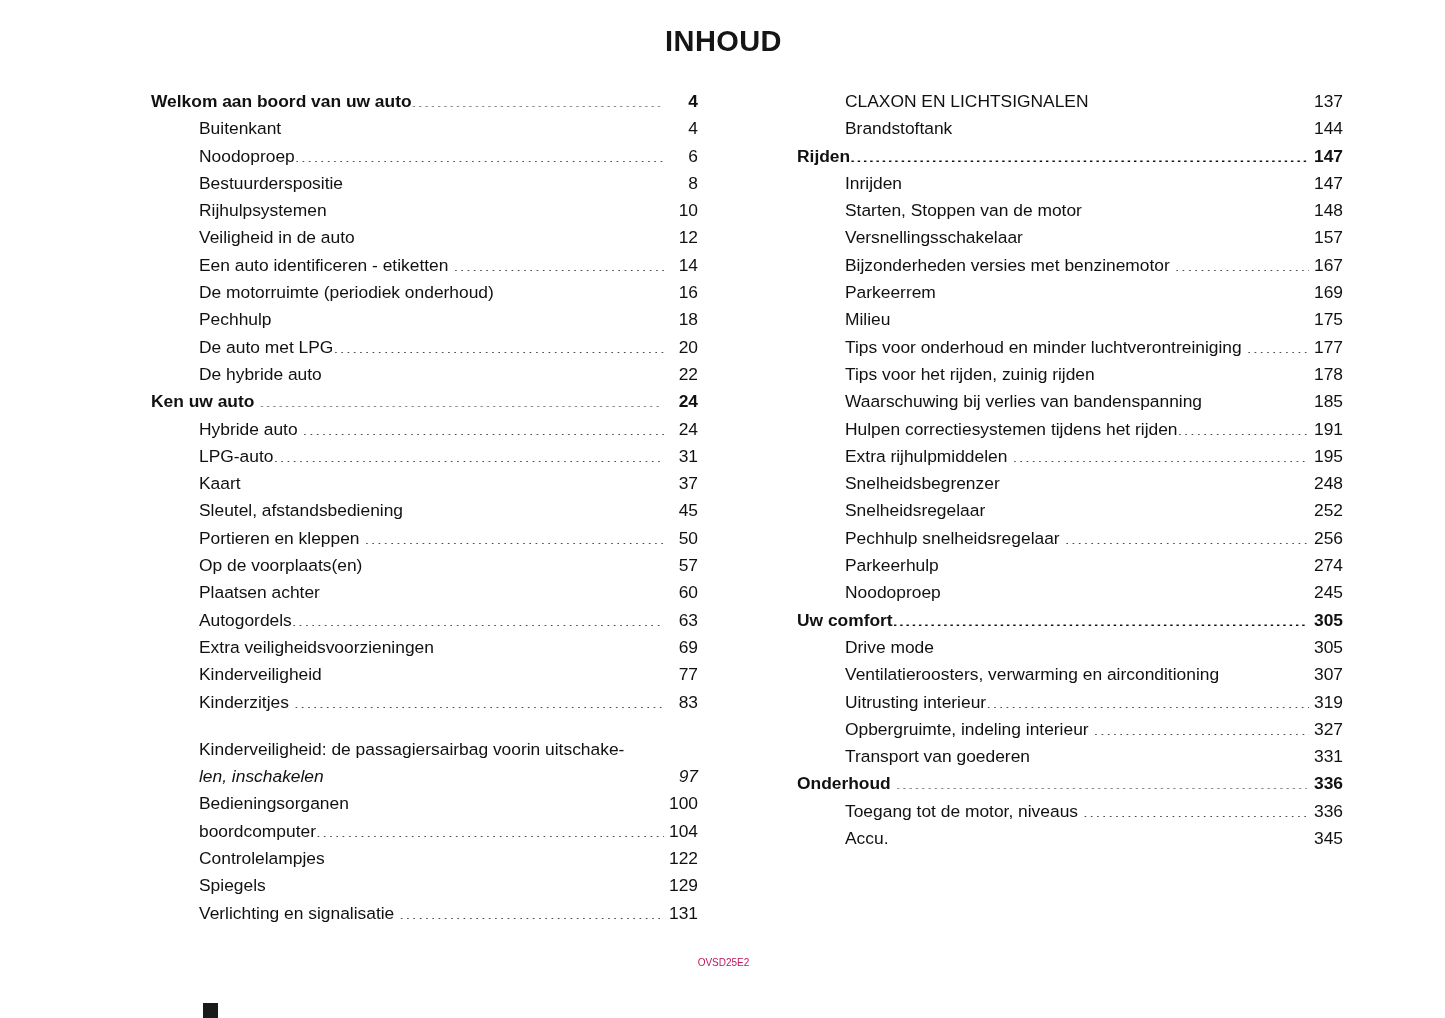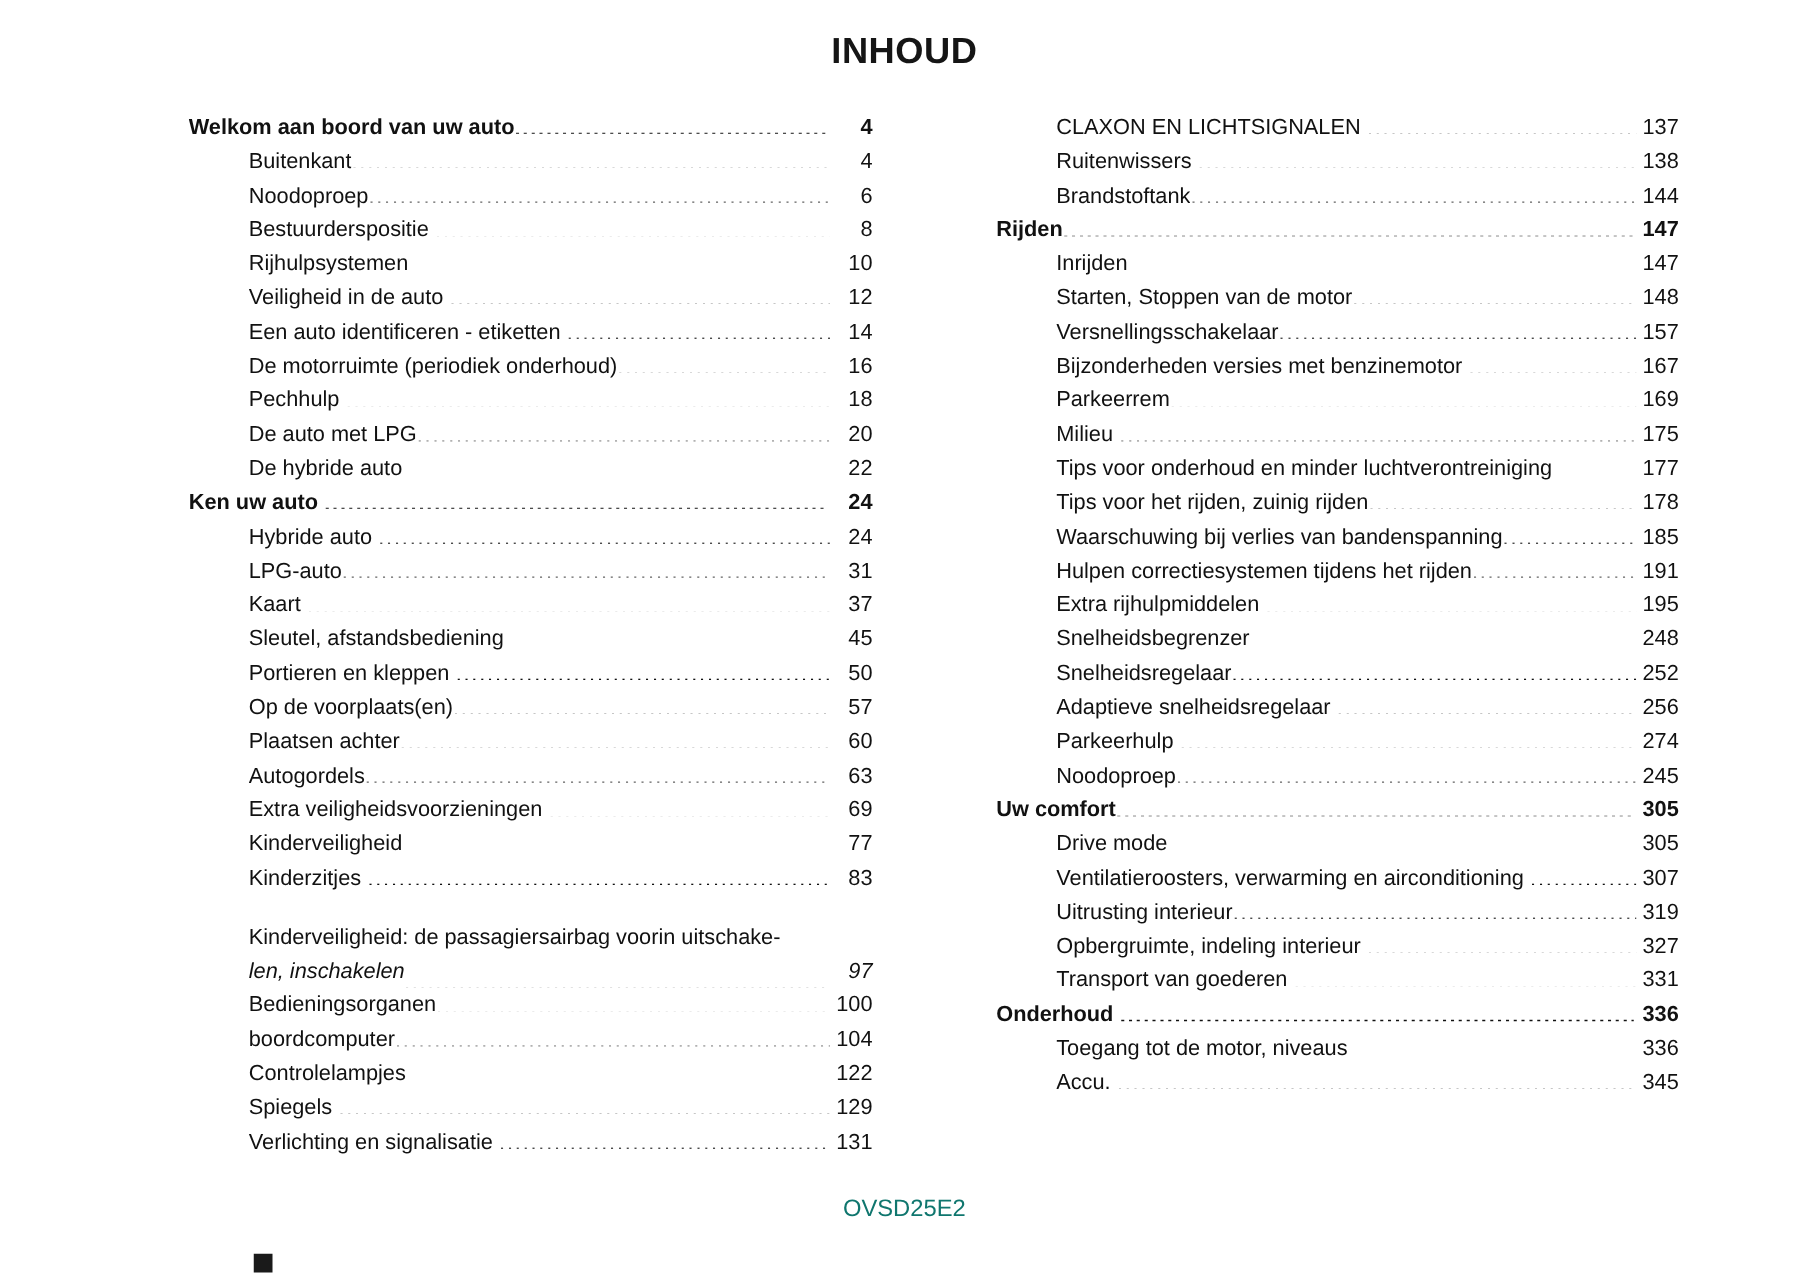--- a/index.html
+++ b/index.html
@@ -115,22 +115,22 @@
     font-style: italic;
   }
 
   
   #footer-code {
     position: absolute;
     left: 0;
     top: 957px;
     width: 1445px;
     text-align: center;
-    font-size: 19px;
-    color: #0f766e;
+    font-size: 10px;
+    color: #be185d;
   }
   #footer-code span { display: inline-block; transform: translateX(1px); }
 
   #page-marker {
     position: absolute;
     left: 203px;
     top: 1003px;
     width: 15px;
     height: 15px;
     background: #1a1a1a;
@@ -295,25 +295,20 @@
         <span class="toc-page">131</span>
       </div>
     </div>
   <div class="column" id="col-right">
       <div class="toc-row entry">
         <span class="toc-label gap">CLAXON EN LICHTSIGNALEN</span>
         <span class="toc-leader"></span>
         <span class="toc-page">137</span>
       </div>
       <div class="toc-row entry">
-        <span class="toc-label gap">Ruitenwissers</span>
-        <span class="toc-leader"></span>
-        <span class="toc-page">138</span>
-      </div>
-      <div class="toc-row entry">
         <span class="toc-label">Brandstoftank</span>
         <span class="toc-leader"></span>
         <span class="toc-page">144</span>
       </div>
       <div class="toc-row section">
         <span class="toc-label">Rijden</span>
         <span class="toc-leader"></span>
         <span class="toc-page">147</span>
       </div>
       <div class="toc-row entry">
@@ -375,21 +370,21 @@
         <span class="toc-label">Snelheidsbegrenzer</span>
         <span class="toc-leader"></span>
         <span class="toc-page">248</span>
       </div>
       <div class="toc-row entry">
         <span class="toc-label">Snelheidsregelaar</span>
         <span class="toc-leader"></span>
         <span class="toc-page">252</span>
       </div>
       <div class="toc-row entry">
-        <span class="toc-label gap">Adaptieve snelheidsregelaar</span>
+        <span class="toc-label gap">Pechhulp snelheidsregelaar</span>
         <span class="toc-leader"></span>
         <span class="toc-page">256</span>
       </div>
       <div class="toc-row entry">
         <span class="toc-label gap">Parkeerhulp</span>
         <span class="toc-leader"></span>
         <span class="toc-page">274</span>
       </div>
       <div class="toc-row entry">
         <span class="toc-label">Noodoproep</span>

